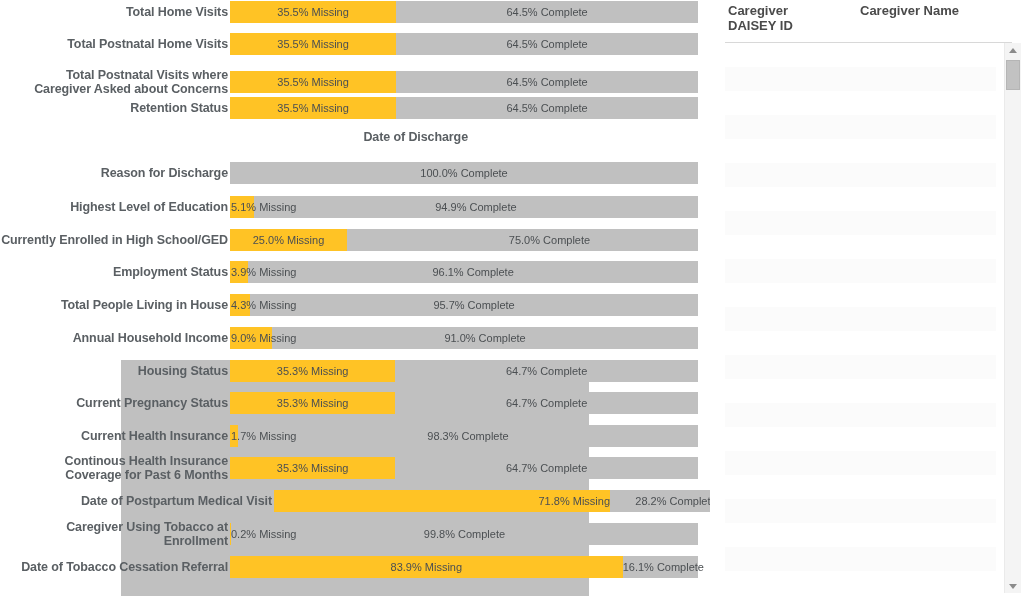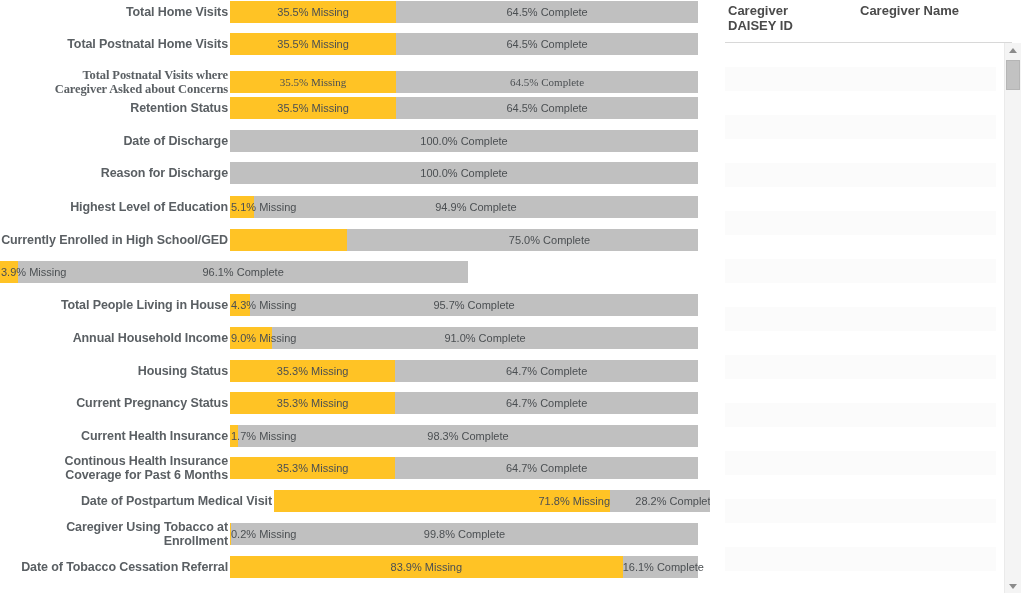--- a/index.html
+++ b/index.html
@@ -222,38 +222,38 @@
         </div>
       </div>
       <div class="bar-row" style="top: 33px; height: 22px;">
         <div class="row-label">Total Postnatal Home Visits</div>
         <div class="bar-track">
           <div class="seg-missing" style="width: 166.14px;"></div>
           <div class="seg-label missing" style="width: 166.14px;">35.5% Missing</div>
           <div class="seg-label complete" style="left: 166.14px; width: 301.86px;">64.5% Complete</div>
         </div>
       </div>
-      <div class="bar-row" style="top: 65px; height: 33px; font-family: Liberation Serif, serif;">
+      <div class="bar-row" style="top: 65px; height: 33px;">
         <div class="row-label">Total Postnatal Visits where
 Caregiver Asked about Concerns</div>
         <div class="bar-track">
           <div class="seg-missing" style="width: 166.14px;"></div>
           <div class="seg-label missing" style="width: 166.14px;">35.5% Missing</div>
           <div class="seg-label complete" style="left: 166.14px; width: 301.86px;">64.5% Complete</div>
         </div>
       </div>
       <div class="bar-row" style="top: 97px; height: 22px;">
         <div class="row-label">Retention Status</div>
         <div class="bar-track">
           <div class="seg-missing" style="width: 166.14px;"></div>
           <div class="seg-label missing" style="width: 166.14px;">35.5% Missing</div>
           <div class="seg-label complete" style="left: 166.14px; width: 301.86px;">64.5% Complete</div>
         </div>
       </div>
-      <div class="bar-row" style="top: 130px; height: 22px;">
+      <div class="bar-row" style="top: 130px; height: 22px; flex-direction: column;">
         <div class="row-label">Date of Discharge</div>
         <div class="bar-track">
           <div class="seg-label complete" style="left: 0px; width: 468px;">100.0% Complete</div>
         </div>
       </div>
       <div class="bar-row" style="top: 164px; height: 18px;">
         <div class="row-label">Reason for Discharge</div>
         <div class="bar-track">
           <div class="seg-label complete" style="left: 0px; width: 468px;">100.0% Complete</div>
         </div>
@@ -263,24 +263,26 @@
         <div class="bar-track">
           <div class="seg-missing" style="width: 23.868px;"></div>
           <div class="seg-label missing" style="width: 23.868px; text-align: left; padding-left: 1px;">5.1% Missing</div>
           <div class="seg-label complete" style="left: 23.868px; width: 444.132px;">94.9% Complete</div>
         </div>
       </div>
       <div class="bar-row" style="top: 229px; height: 22px;">
         <div class="row-label">Currently Enrolled in High School/GED</div>
         <div class="bar-track">
           <div class="seg-missing" style="width: 117px;"></div>
+          <div class="seg-label missing" style="width: 117px;">25.0% Missing</div>
           <div class="seg-label complete" style="left: 117px; width: 405px;">75.0% Complete</div>
         </div>
       </div>
       <div class="bar-row" style="top: 261px; height: 22px;">
+        <div class="row-label">Employment Status</div>
         <div class="bar-track">
           <div class="seg-missing" style="width: 18.252px;"></div>
           <div class="seg-label missing" style="width: 18.252px; text-align: left; padding-left: 1px;">3.9% Missing</div>
           <div class="seg-label complete" style="left: 18.252px; width: 449.748px;">96.1% Complete</div>
         </div>
       </div>
       <div class="bar-row" style="top: 294px; height: 22px;">
         <div class="row-label">Total People Living in House</div>
         <div class="bar-track">
           <div class="seg-missing" style="width: 20.124px;"></div>

